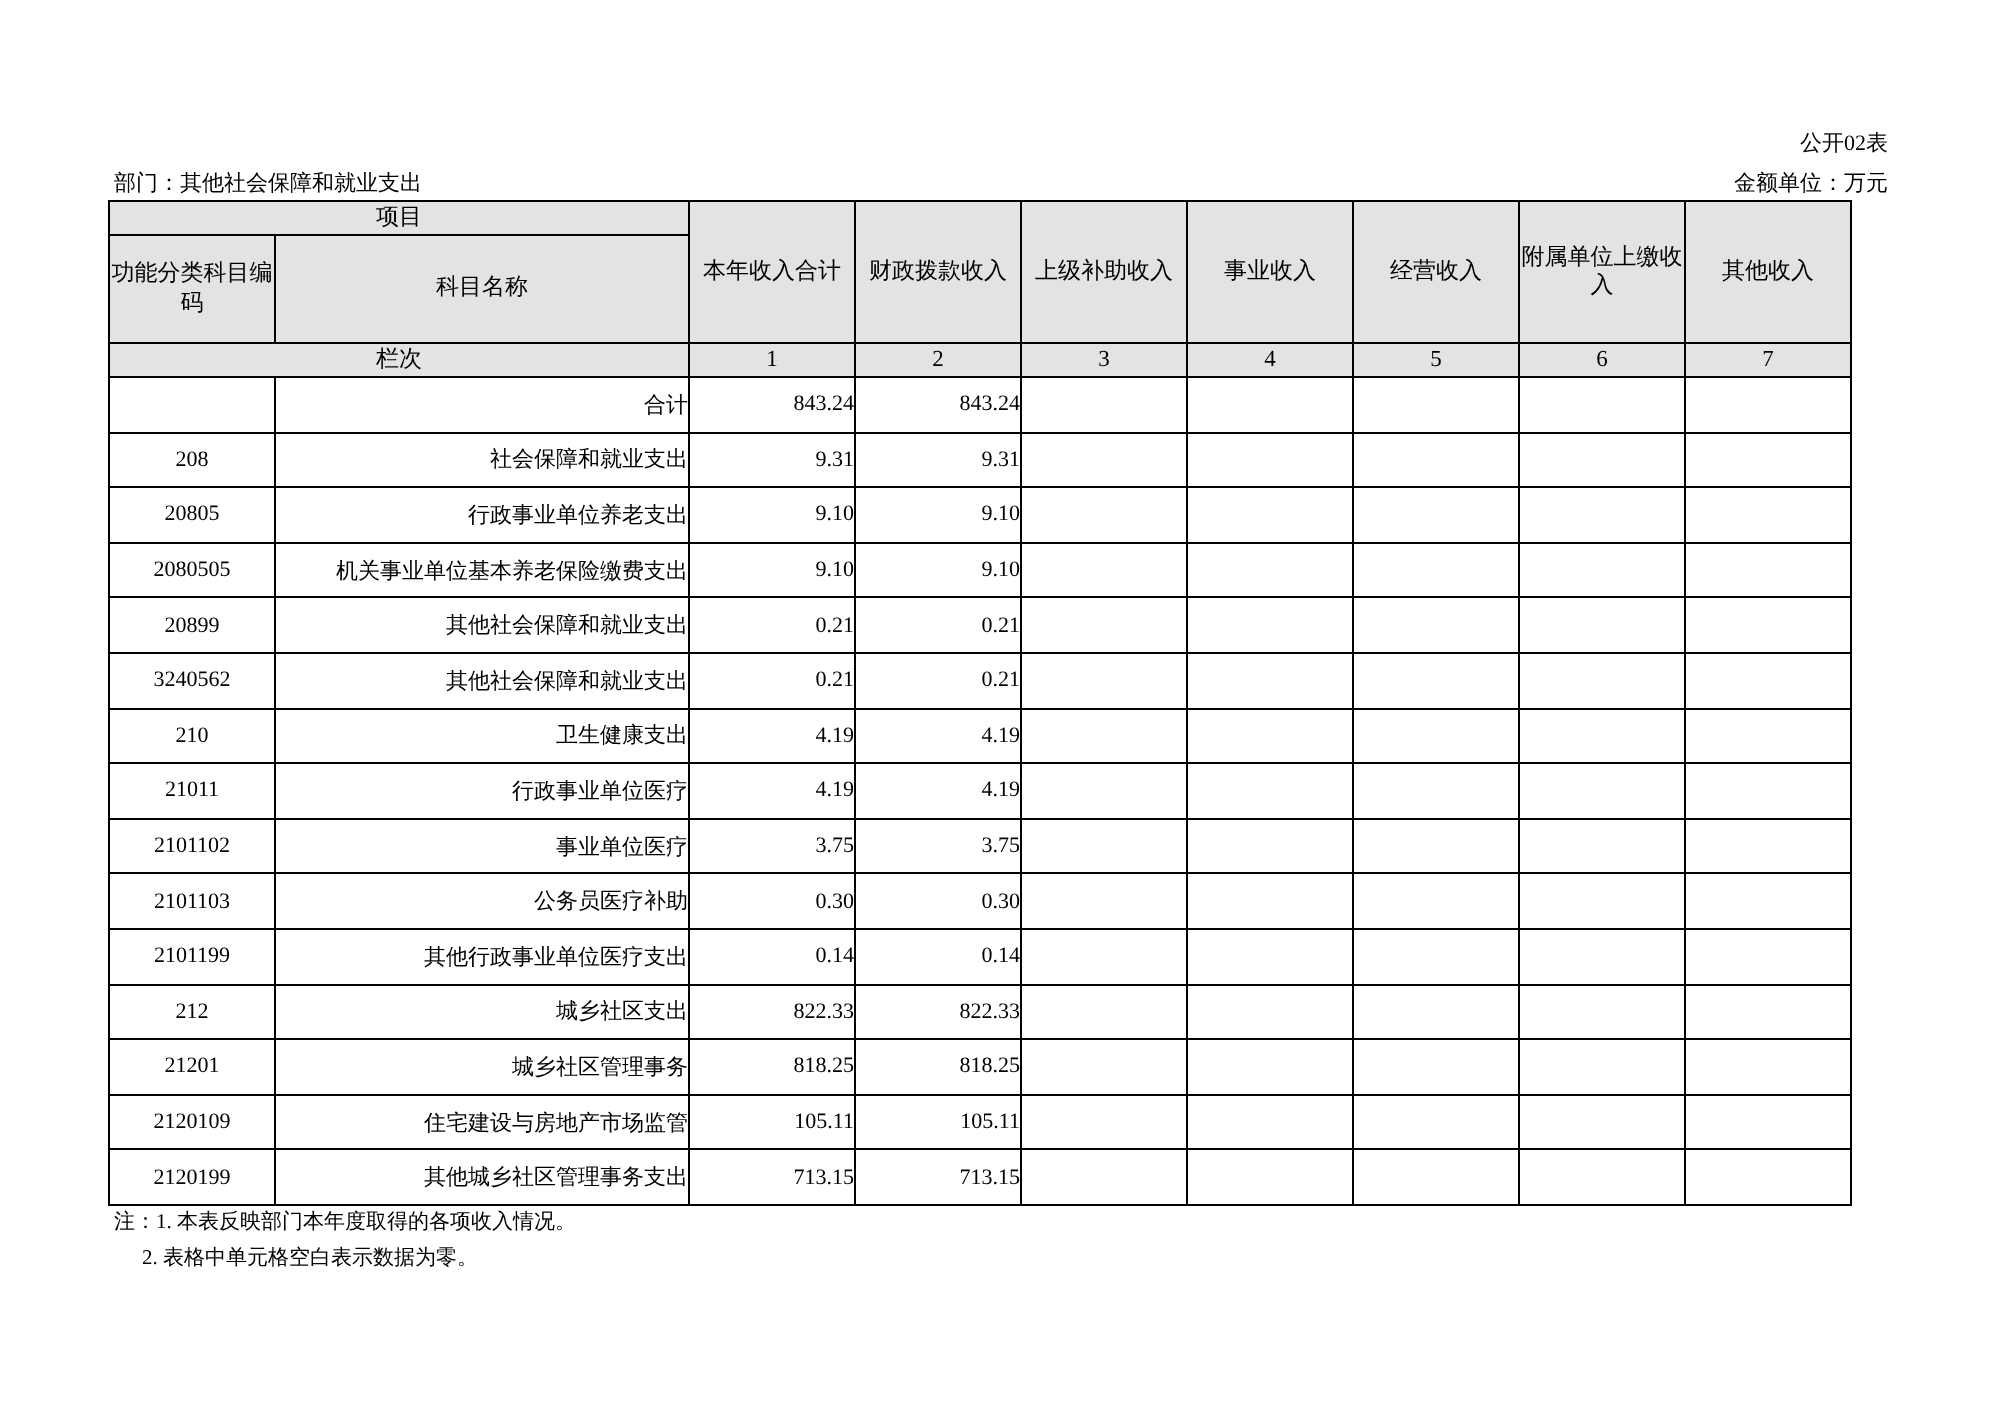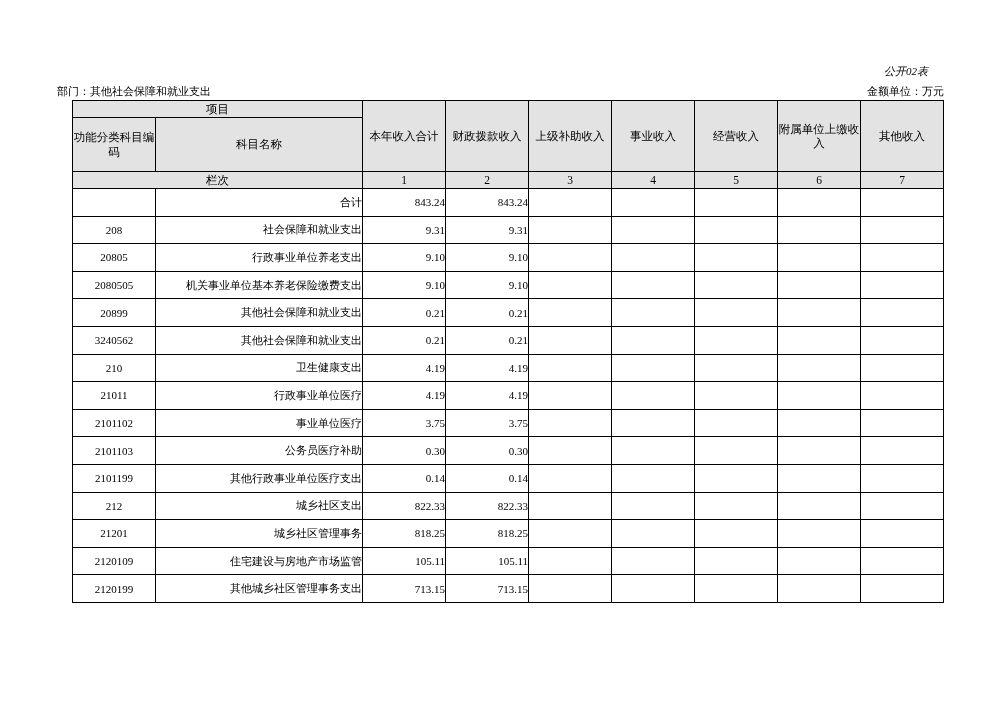--- a/index.html
+++ b/index.html
@@ -24,41 +24,40 @@
   .doc-title {
     text-align: center;
     font-size: 21px;
     font-weight: bold;
     letter-spacing: 2px;
     margin-top: 32px;
     font-family: "Liberation Serif", "DejaVu Serif", serif;
   }
   .meta-right {
     position: absolute;
-    right: 72px;
+    right: 56px;
     top: 64px;
     font-size: 11px;
-    font-style: italic;
   }
   .meta-right2 {
     position: absolute;
     right: 56px;
     top: 84px;
     font-size: 11px;
     font-family: Liberation Serif, serif;
   }
   .meta-left {
     position: absolute;
     left: 57px;
     top: 84px;
     font-size: 11px;
   }
   table.fin {
     position: absolute;
-    left: 72px;
+    left: 54px;
     top: 100px;
     border-collapse: collapse;
     width: 778px;
     table-layout: fixed;
     font-size: 11px;
     border-radius: 29px;
   }
   table.fin td, table.fin th {
     border: 1px solid #000;
     padding: 0;
@@ -317,14 +316,18 @@
         <td class="num">713.15</td>
         <td class="num"></td>
         <td class="num"></td>
         <td class="num"></td>
         <td class="num"></td>
         <td class="num"></td>
       </tr>
     </tbody>
   </table>
 
+  <div class="notes">
+    <div>注：1. 本表反映部门本年度取得的各项收入情况。</div>
+    <div>2. 表格中单元格空白表示数据为零。</div>
+  </div>
 
 </div>
 
 </body></html>

